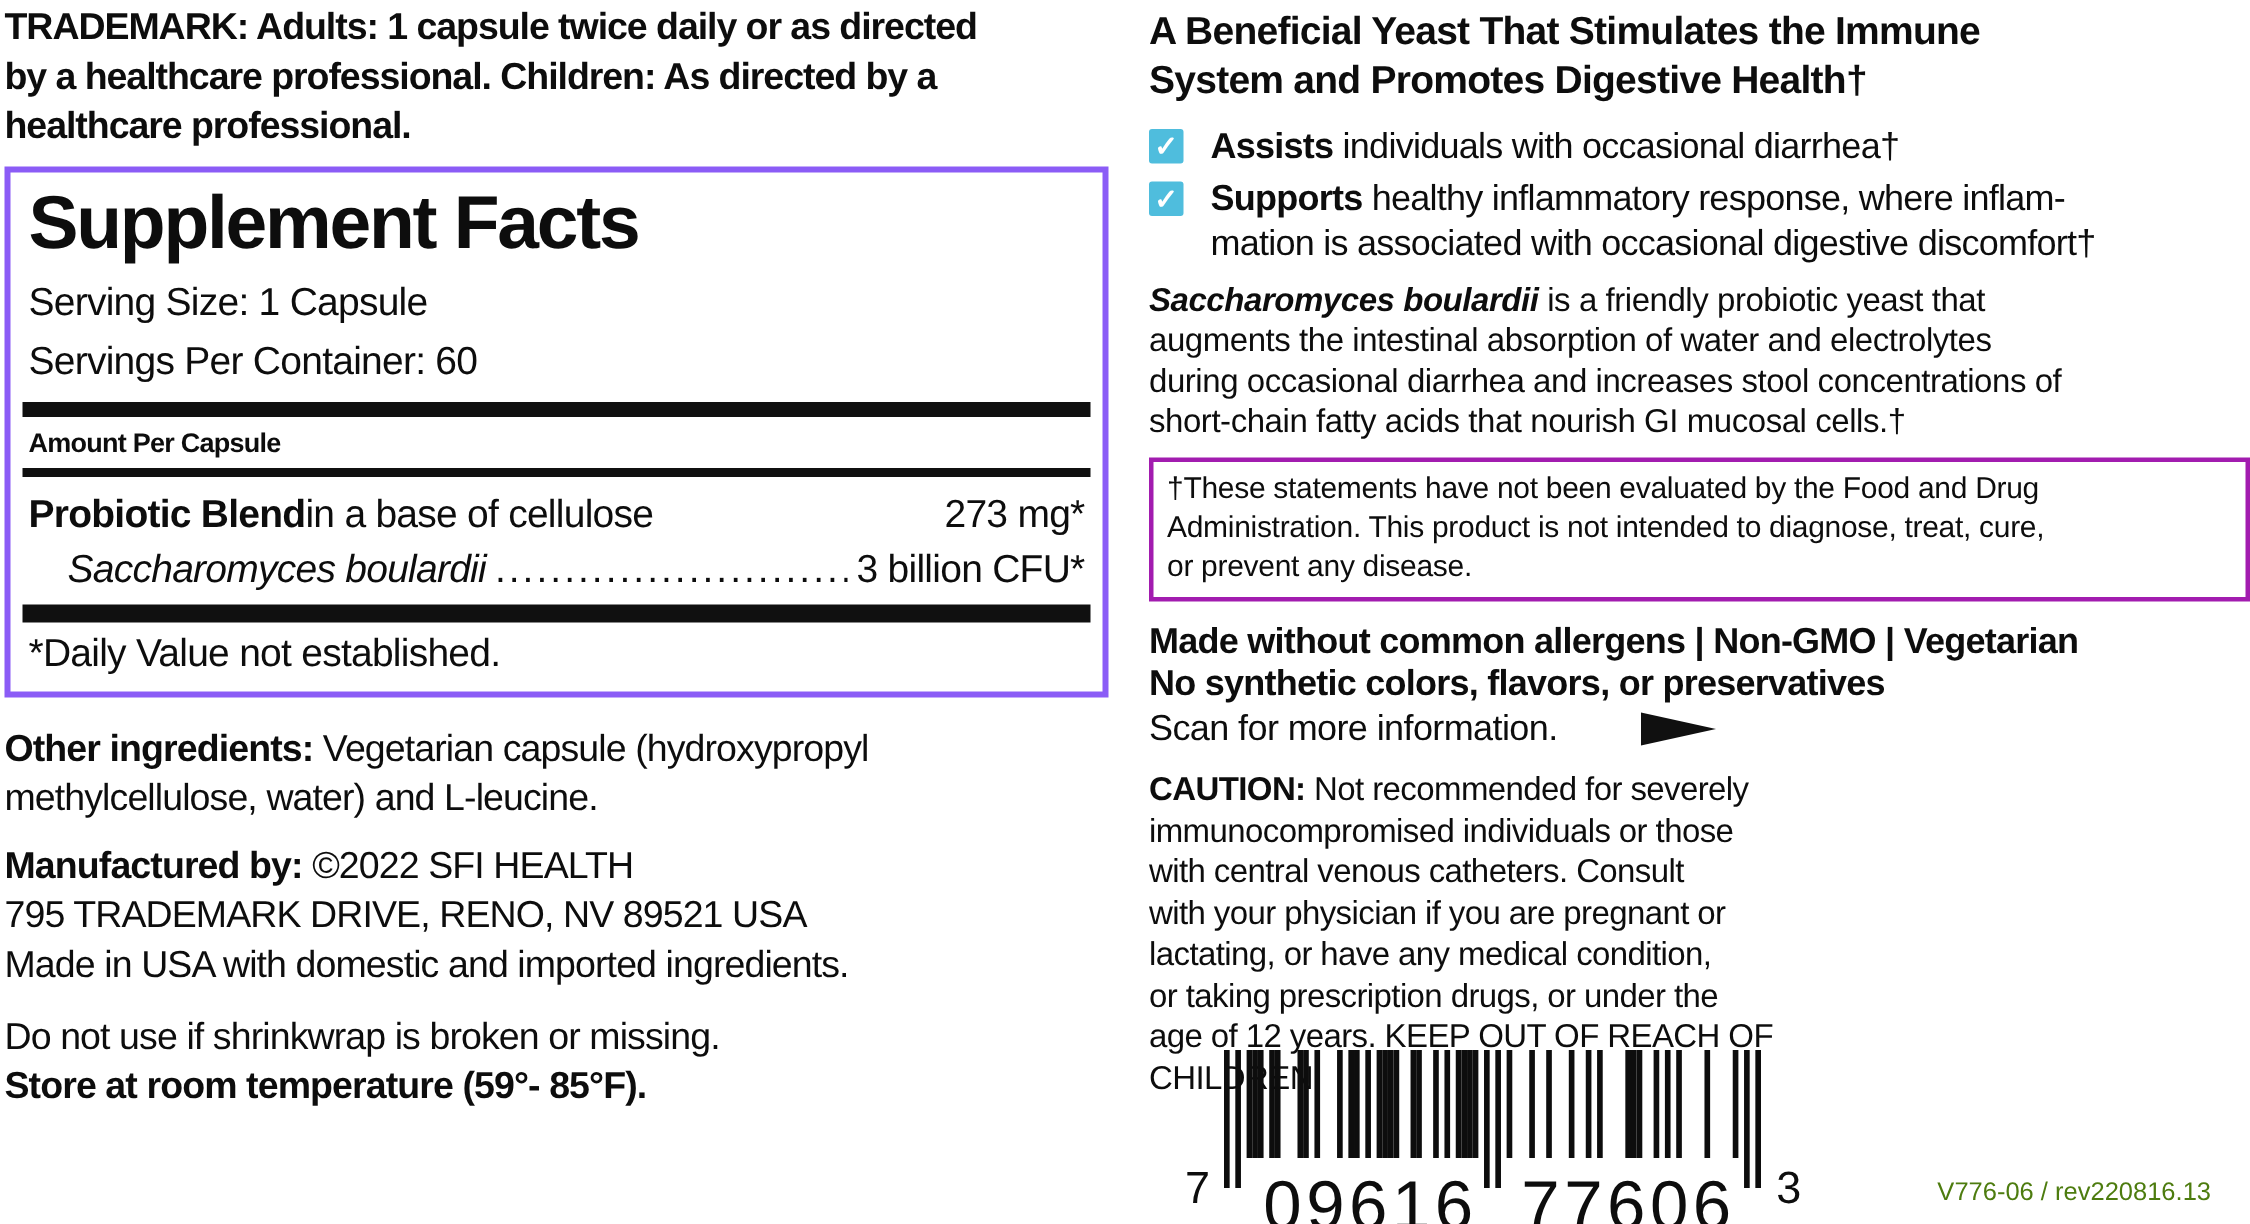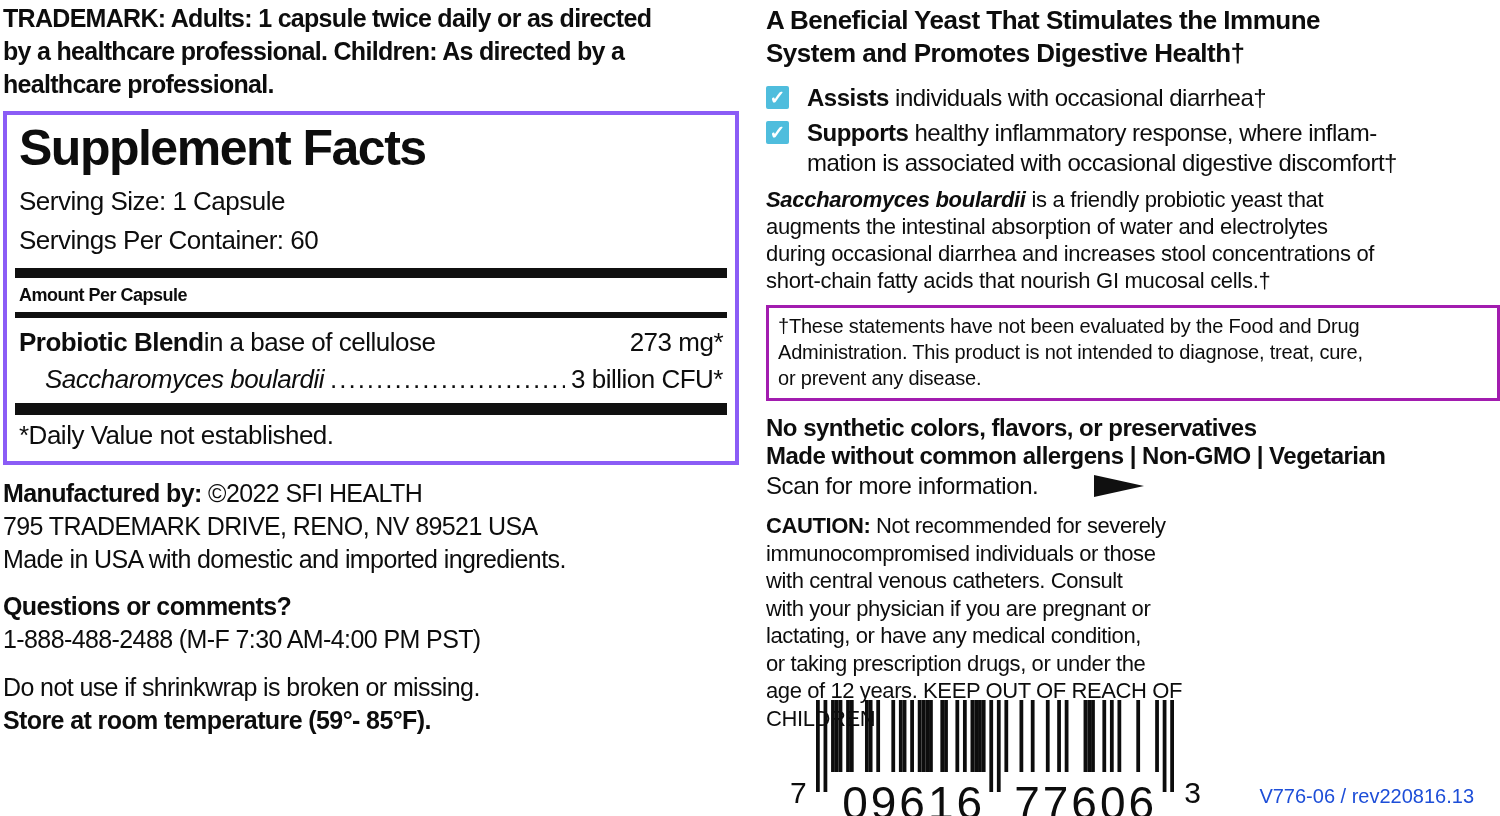--- a/index.html
+++ b/index.html
@@ -60,21 +60,21 @@
 
   
   .barcode { position:absolute; left:790px; top:700px; display:flex; align-items:flex-end; }
   .bc-digit { font-size:30px; letter-spacing:-0.5px; padding-bottom:2px; }
   .bc-wrap { position:relative; width:358px; height:112px; margin:0 10px; }
   .bc-wrap svg { position:absolute; left:0; top:0; fill:#0d0d0d; }
   .bc-group { position:absolute; top:76px; font-size:46px; letter-spacing:3px; }
   .bc-g1 { left:26px; }
   .bc-g2 { left:198px; }
 
-  .footer { position:absolute; right:26px; top:785px; font-size:20px; color:#1d4ed8; letter-spacing:0; }
+  .footer { position:absolute; right:26px; top:785px; font-size:17px; color:#4d7c0f; letter-spacing:0; }
 </style>
 </head>
 <body>
 
 <div class="col-left">
 
   <p class="directions pre"><span>TRADEMARK:</span><span> Adults: 1 capsule twice daily or as directed
 by a healthcare professional. Children: As directed by a
 healthcare professional.</span></p>
 
@@ -93,31 +93,29 @@
       </div>
     <div class="sf-row sf-row-sub">
         <span class="sf-ital">Saccharomyces boulardii</span>
         <span class="leader">............................................</span>
         <span>3 billion CFU*</span>
       </div>
     <div class="bar-thick2"></div>
     <div class="sf-foot">*Daily Value not established.</div>
   </div>
 
+  <p class="blk other pre"><span class="b">Other ingredients:</span><span> Vegetarian capsule (hydroxypropyl
+methylcellulose, water) and L-leucine.</span></p>
 
   <div class="blk manu">
     <p><span class="b">Manufactured by:</span><span> ©2022 SFI HEALTH</span></p>
     <p>795 TRADEMARK DRIVE, RENO, NV 89521 USA</p>
     <p>Made in USA with domestic and imported ingredients.</p>
   </div>
 
-  <div class="blk quest">
-    <p class="b">Questions or comments?</p>
-    <p>1-888-488-2488 (M-F 7:30 AM-4:00 PM PST)</p>
-  </div>
 
   <div class="blk store">
     <p>Do not use if shrinkwrap is broken or missing.</p>
     <p class="b">Store at room temperature (59°- 85°F).</p>
   </div>
 </div>
 
 <div class="col-right">
 
   <h1 class="r-heading pre">A Beneficial Yeast That Stimulates the Immune
@@ -138,22 +136,22 @@
   <p class="desc pre"><span class="bi">Saccharomyces boulardii</span><span> is a friendly probiotic yeast that
 augments the intestinal absorption of water and electrolytes
 during occasional diarrhea and increases stool concentrations of
 short-chain fatty acids that nourish GI mucosal cells.†</span></p>
 
   <div class="fda-box pre">†These statements have not been evaluated by the Food and Drug
 Administration. This product is not intended to diagnose, treat, cure,
 or prevent any disease.</div>
 
   <div class="claims">
+    <p>Made without common allergens | Non-GMO | Vegetarian</p>
     <p>No synthetic colors, flavors, or preservatives</p>
-    <p>Made without common allergens | Non-GMO | Vegetarian</p>
   </div>
 
   <div class="scan-row">
     <span>Scan for more information.</span>
     <span class="arrow-right"></span>
   </div>
 
   <p class="caution pre"><span class="b">CAUTION:</span><span> Not recommended for severely
 immunocompromised individuals or those
 with central venous catheters. Consult

